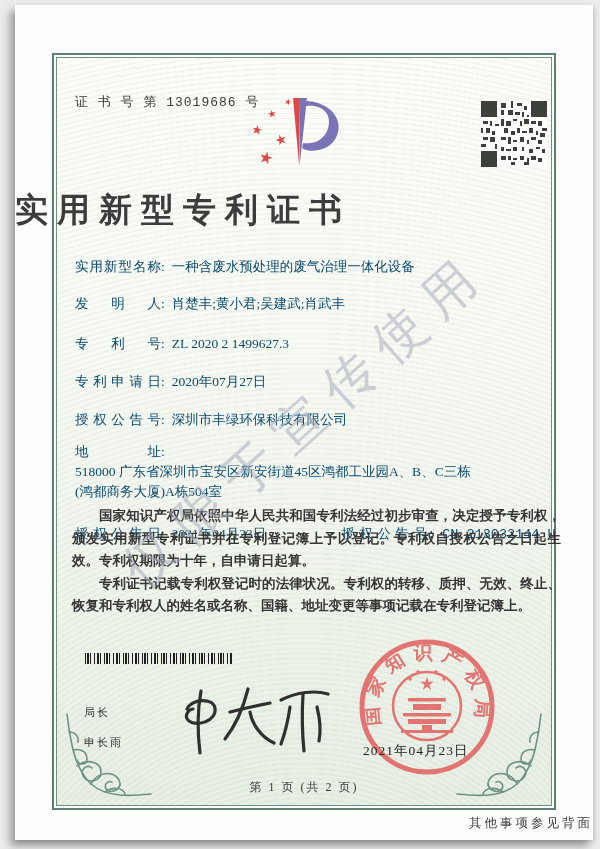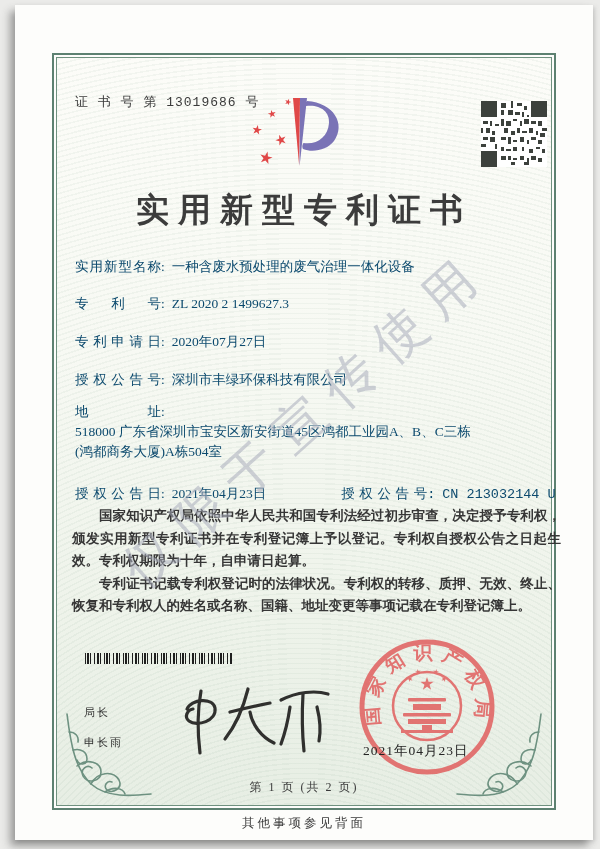--- a/index.html
+++ b/index.html
@@ -13,21 +13,21 @@
   .frame-inner{position:absolute;left:2px;top:2px;right:2px;bottom:2px;border:1px solid #6f917f;
          background:linear-gradient(180deg,#fcfcf8 0%,#f7f9f3 40%,#eef3ea 75%,#e7eee4 100%);}
   .frame-inner::before{content:"";position:absolute;inset:0;
          background:repeating-radial-gradient(circle at 50% 130%, rgba(110,150,125,.07) 0 1.5px, transparent 1.5px 5px);
          pointer-events:none;}
   .content{position:absolute;inset:0;z-index:2;}
 
   .cert-no{position:absolute;left:60px;top:88px;font-size:13px;letter-spacing:1px;color:#3a3a3a;font-family:Liberation Mono, monospace;}
   .logo{position:absolute;left:235px;top:87px;}
   .qr{position:absolute;left:466px;top:96px;}
-  .title{position:absolute;left:0;right:0;top:183px;text-align:center;font-size:33px;
+  .title{position:absolute;left:0;right:0;top:183px;font-size:33px;
          font-weight:600;letter-spacing:9px;color:#3c3c3c;}
 
   .fields{position:absolute;left:60px;top:252px;right:40px;font-size:13.5px;color:#0c4a6e;}
   .frow{margin-bottom:17px;line-height:20px;white-space:nowrap;}
   .frow.addr{white-space:normal;margin-bottom:22px;}
   .flabel{display:inline-block;width:86px;text-align:justify;text-align-last:justify;vertical-align:top;}
   .fcolon{display:inline-block;margin-right:7px;vertical-align:top;}
   .fvalue{display:inline-block;vertical-align:top;}
   .addr .fvalue{width:396px;}
   .grant .group2{display:inline-block;margin-left:6px;font-family:Liberation Mono, monospace;}
@@ -43,21 +43,21 @@
       #1f1f1f 12px 14px,transparent 14px 15px,#1f1f1f 15px 16px,transparent 16px 19px);}
   .signoff{position:absolute;left:69px;top:692px;font-size:11px;color:#2d2d2d;line-height:30px;letter-spacing:2px;}
   .signature{position:absolute;left:148px;top:672px;}
 
   .seal{position:absolute;left:337px;top:627px;mix-blend-mode:multiply;opacity:.92;}
   .seal-date{position:absolute;left:348px;top:737px;font-size:13.5px;color:#242424;
              letter-spacing:1px;z-index:4;}
 
   .page-num{position:absolute;left:0;right:0;top:774px;text-align:center;font-size:12px;
             letter-spacing:2px;color:#3a3a3a;}
-  .back-note{position:absolute;left:0;right:0;top:810px;text-align:center;font-size:12.5px;
+  .back-note{position:absolute;left:0;right:0;top:810px;text-align:right;font-size:12.5px;
              letter-spacing:3px;color:#3a3a3a;}
 
   .watermark{position:absolute;left:30px;top:225px;width:520px;height:380px;display:flex;
              align-items:center;justify-content:center;z-index:5;pointer-events:none;}
   .watermark span{font-size:52px;letter-spacing:15px;color:#a9adbc;opacity:.55;
              transform:rotate(-42deg);white-space:nowrap;font-weight:500;}
   .corner{position:absolute;z-index:1;}
   .corner.bl{left:4px;bottom:4px;}
   .corner.br{right:4px;bottom:4px;transform:scaleX(-1);}
 </style>
@@ -127,20 +127,23 @@
                    M9,24h2v2h-2z M12,24h1v2h-1z M14,25h2v1h-2z M17,24h2v2h-2z M20,25h1v2h-1z M22,24h2v2h-2z M25,25h2v2h-2z M13,27h2v1h-2z M19,27h2v1h-2z"></path>
           <path d="M2,2h3v3h-3z M24,2h3v3h-3z M2,24h3v3h-3z"></path>
         </g>
       </svg>
 
       <div class="title">实用新型专利证书</div>
 
       <div class="fields">
         <div class="frow">
           <span class="flabel">实用新型名称</span><span class="fcolon">:</span><span class="fvalue">一种含废水预处理的废气治理一体化设备</span>
+        </div>
+        <div class="frow" style="margin-bottom:20px;">
+          <span class="flabel">发明人</span><span class="fcolon">:</span><span class="fvalue">肖楚丰;黄小君;吴建武;肖武丰</span>
         </div>
         <div class="frow" style="margin-bottom:18px;">
           <span class="flabel">专利号</span><span class="fcolon">:</span><span class="fvalue">ZL 2020 2 1499627.3</span>
         </div>
         <div class="frow" style="margin-bottom:18px;">
           <span class="flabel">专利申请日</span><span class="fcolon">:</span><span class="fvalue">2020年07月27日</span>
         </div>
         <div class="frow" style="margin-bottom:12px;">
           <span class="flabel">授权公告号</span><span class="fcolon">:</span><span class="fvalue">深圳市丰绿环保科技有限公司</span>
         </div>

